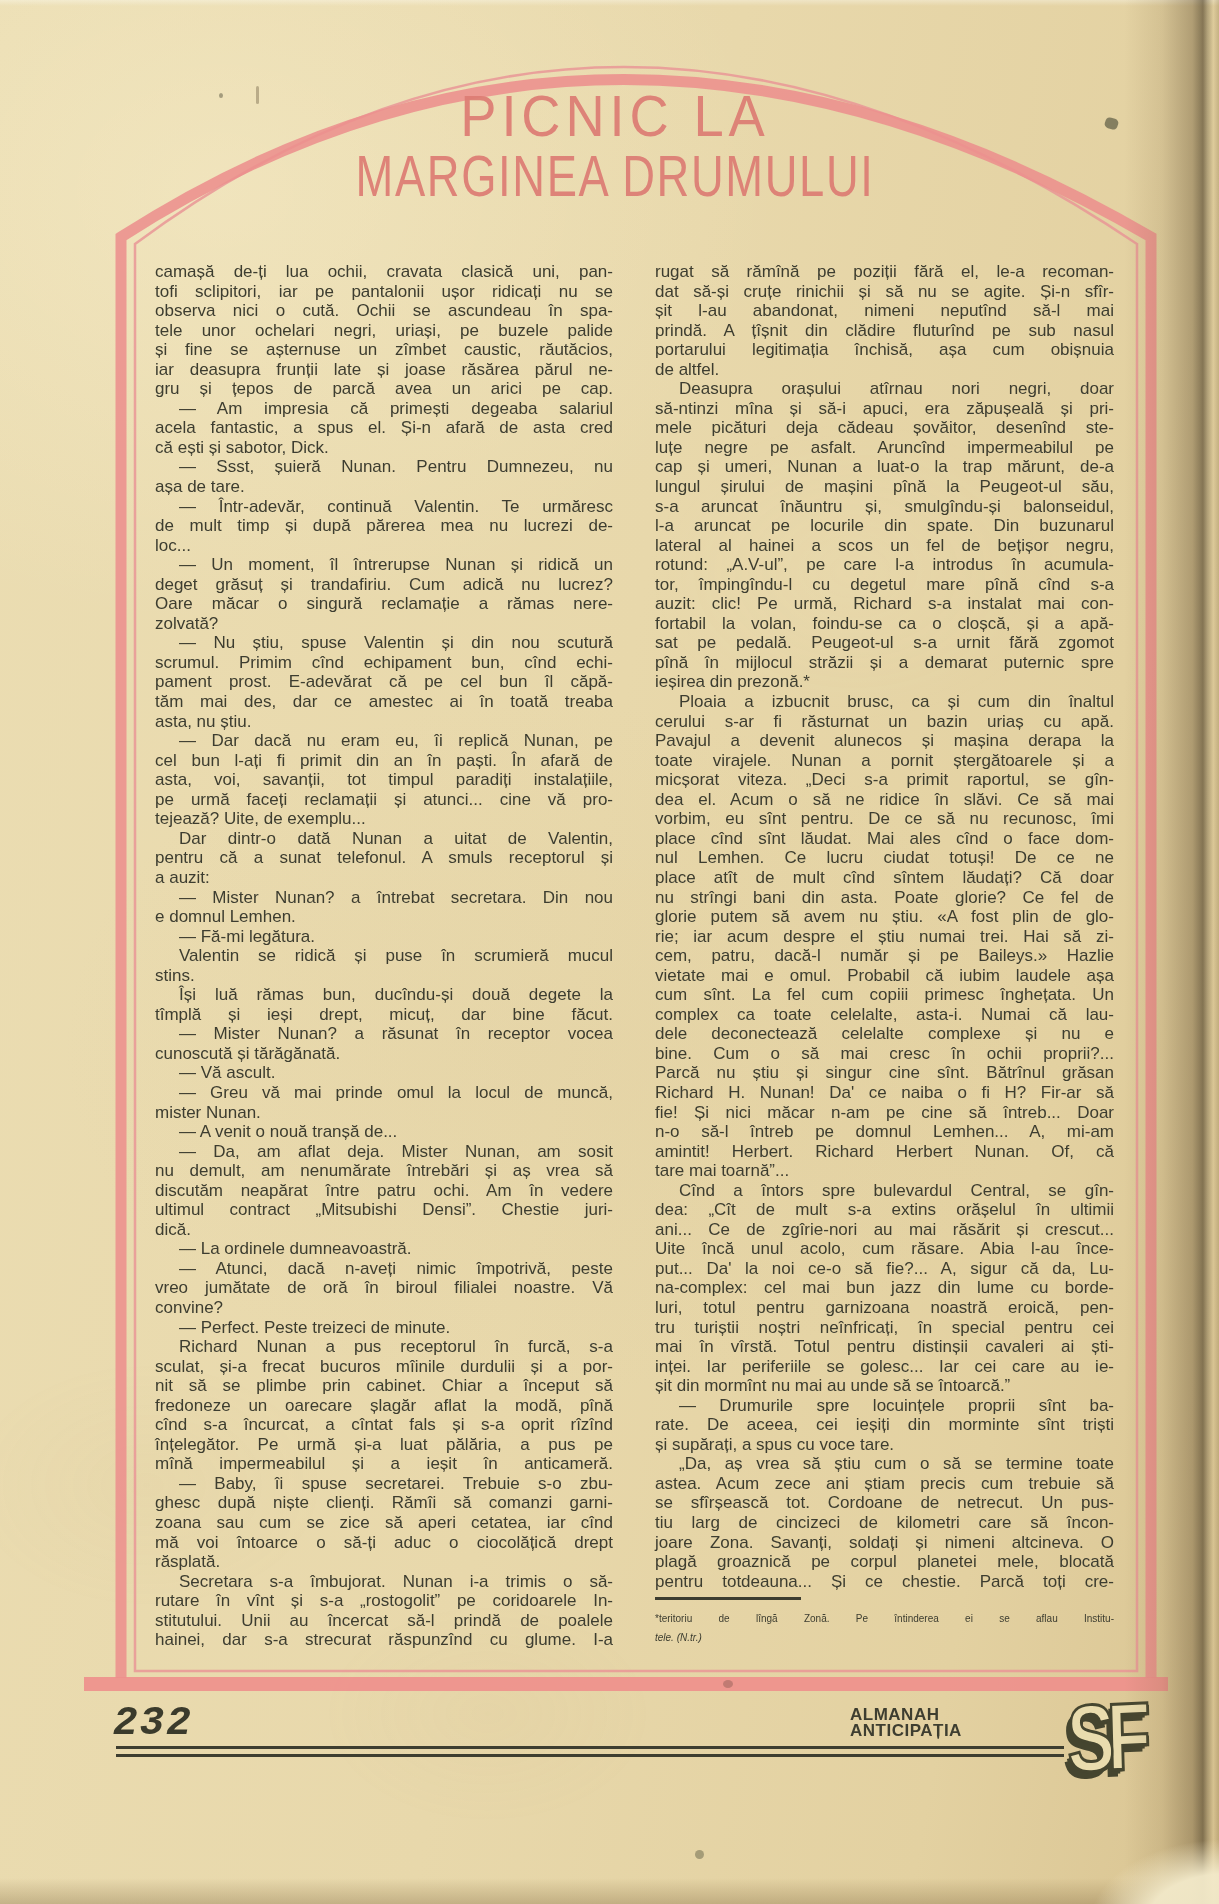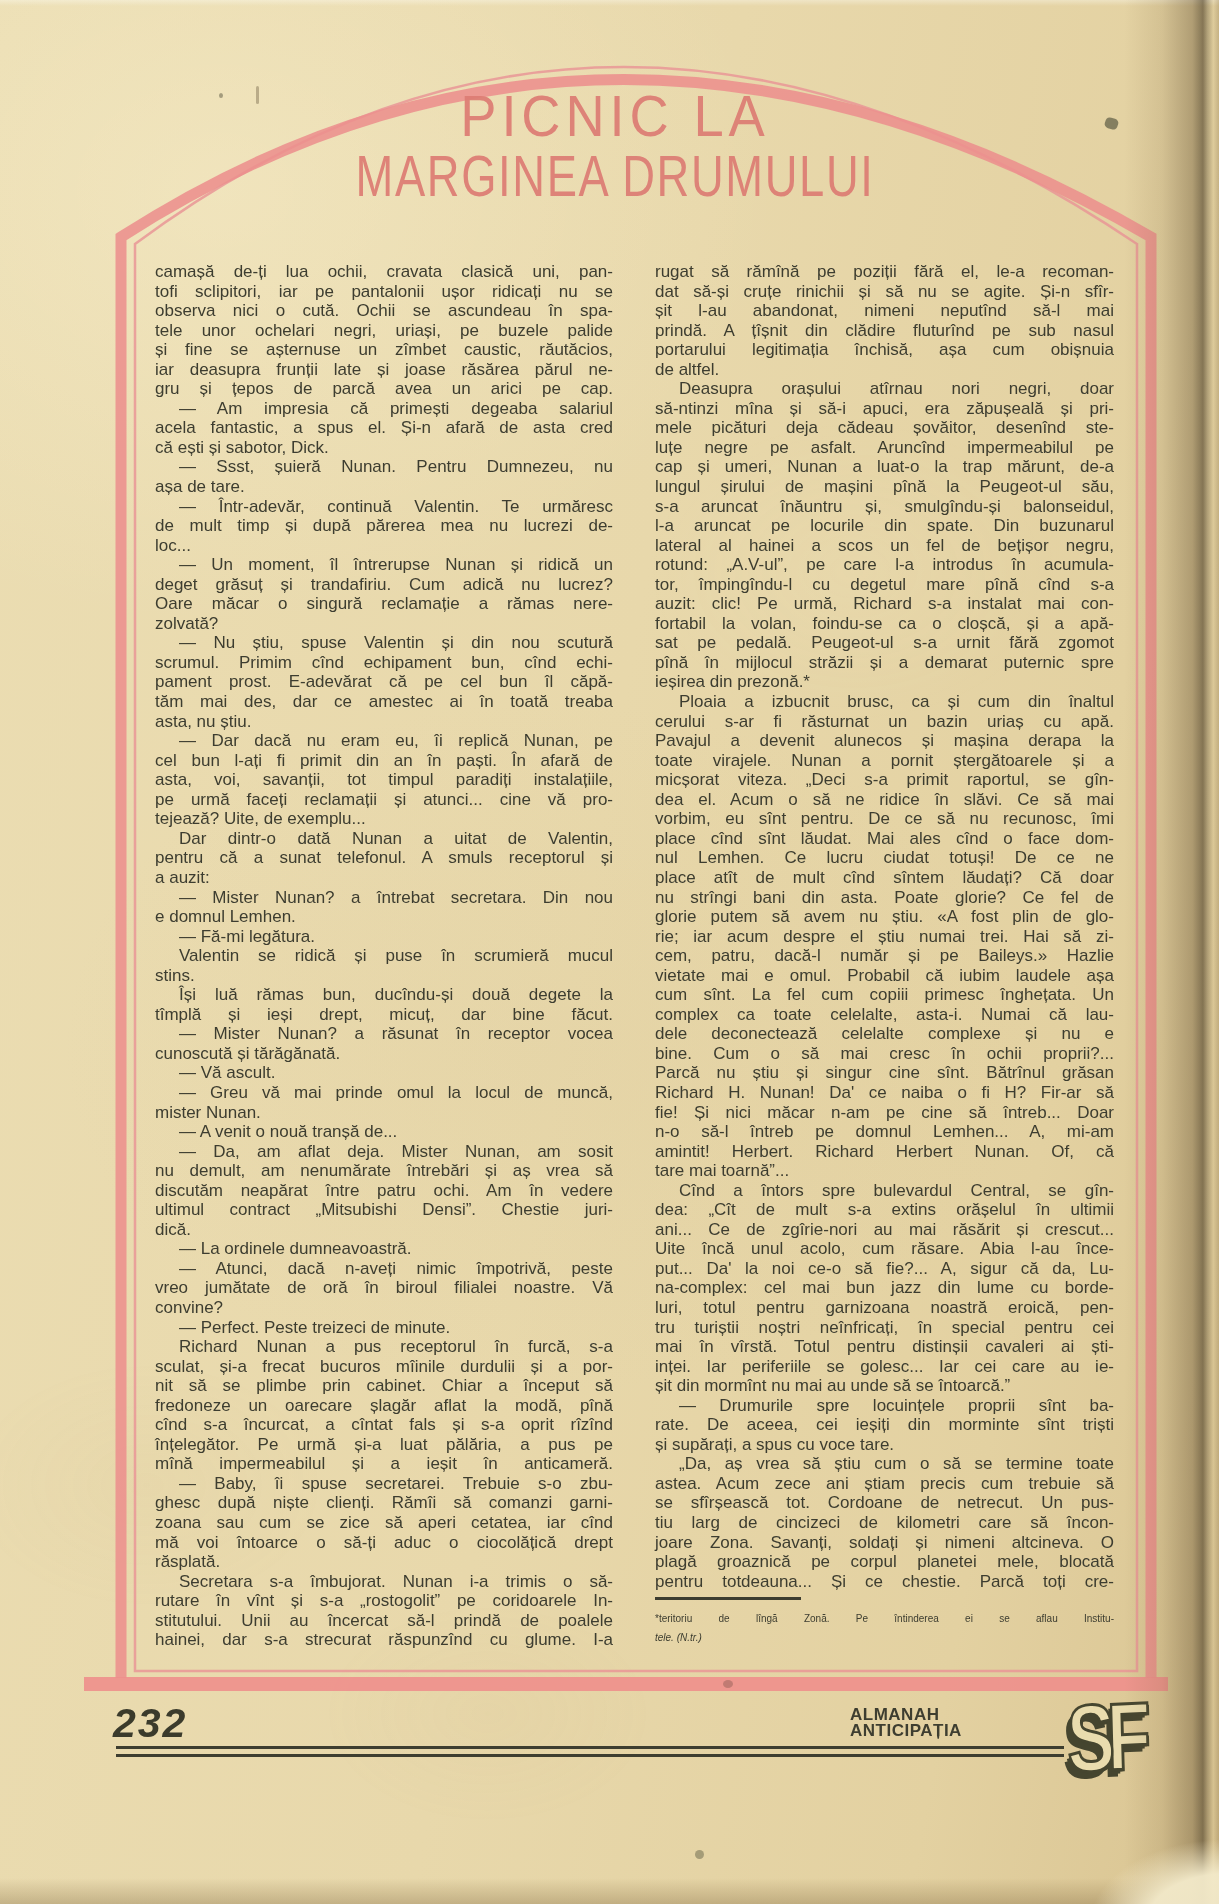--- a/index.html
+++ b/index.html
@@ -26,21 +26,21 @@
   .col{position:absolute;top:262px;font-size:17px;line-height:19.56px;color:#3d3d30;}
   .colL{left:155px;width:458px;}
   .colR{left:655px;width:459px;}
   .tline{text-align:justify;text-align-last:justify;height:19.56px;overflow:visible;}
   .tline.e{text-align-last:left;}
   .tline.i{text-indent:24px;}
   #footnote{position:absolute;left:655px;top:1597px;width:459px;color:#3d3d30;}
   .fnrule{width:146px;height:3px;background:#3d3d30;margin:0 0 9px 0;}
   .fnline{font-size:10px;line-height:19px;text-align:justify;text-align-last:justify;}
   .fnline.e{text-align-last:left;font-style:italic;}
-  #pagenum{position:absolute;left:113px;top:1703px;font-family:Liberation Sans, sans-serif;
+  #pagenum{position:absolute;left:113px;top:1703px;font-family:Liberation Mono, monospace;
     font-style:italic;font-weight:700;font-size:41px;color:#3b3b2c;letter-spacing:2px;line-height:1;}
   #bottomrule{position:absolute;left:116px;top:1746px;width:948px;height:5px;
     border-top:3px solid #3e3e30;border-bottom:3px solid #3e3e30;}
   #publisher{position:absolute;left:850px;top:1707px;width:218px;text-align:left;
     font-weight:700;font-size:17px;line-height:15.5px;color:#3e3e30;letter-spacing:.5px;}
   #sflogo{position:absolute;left:1066px;top:1692px;font-size:95px;font-weight:700;line-height:95px;
     color:#e9dcae;letter-spacing:-10px;
     -webkit-text-stroke:3px #45452f;
     text-shadow:-7px 7px 0 #45452f,-4px 4px 0 #45452f,-1px 2px 0 #45452f,2px 2px 0 #45452f;
     transform:scale(0.75,1) rotate(-2deg);transform-origin:left top;}

